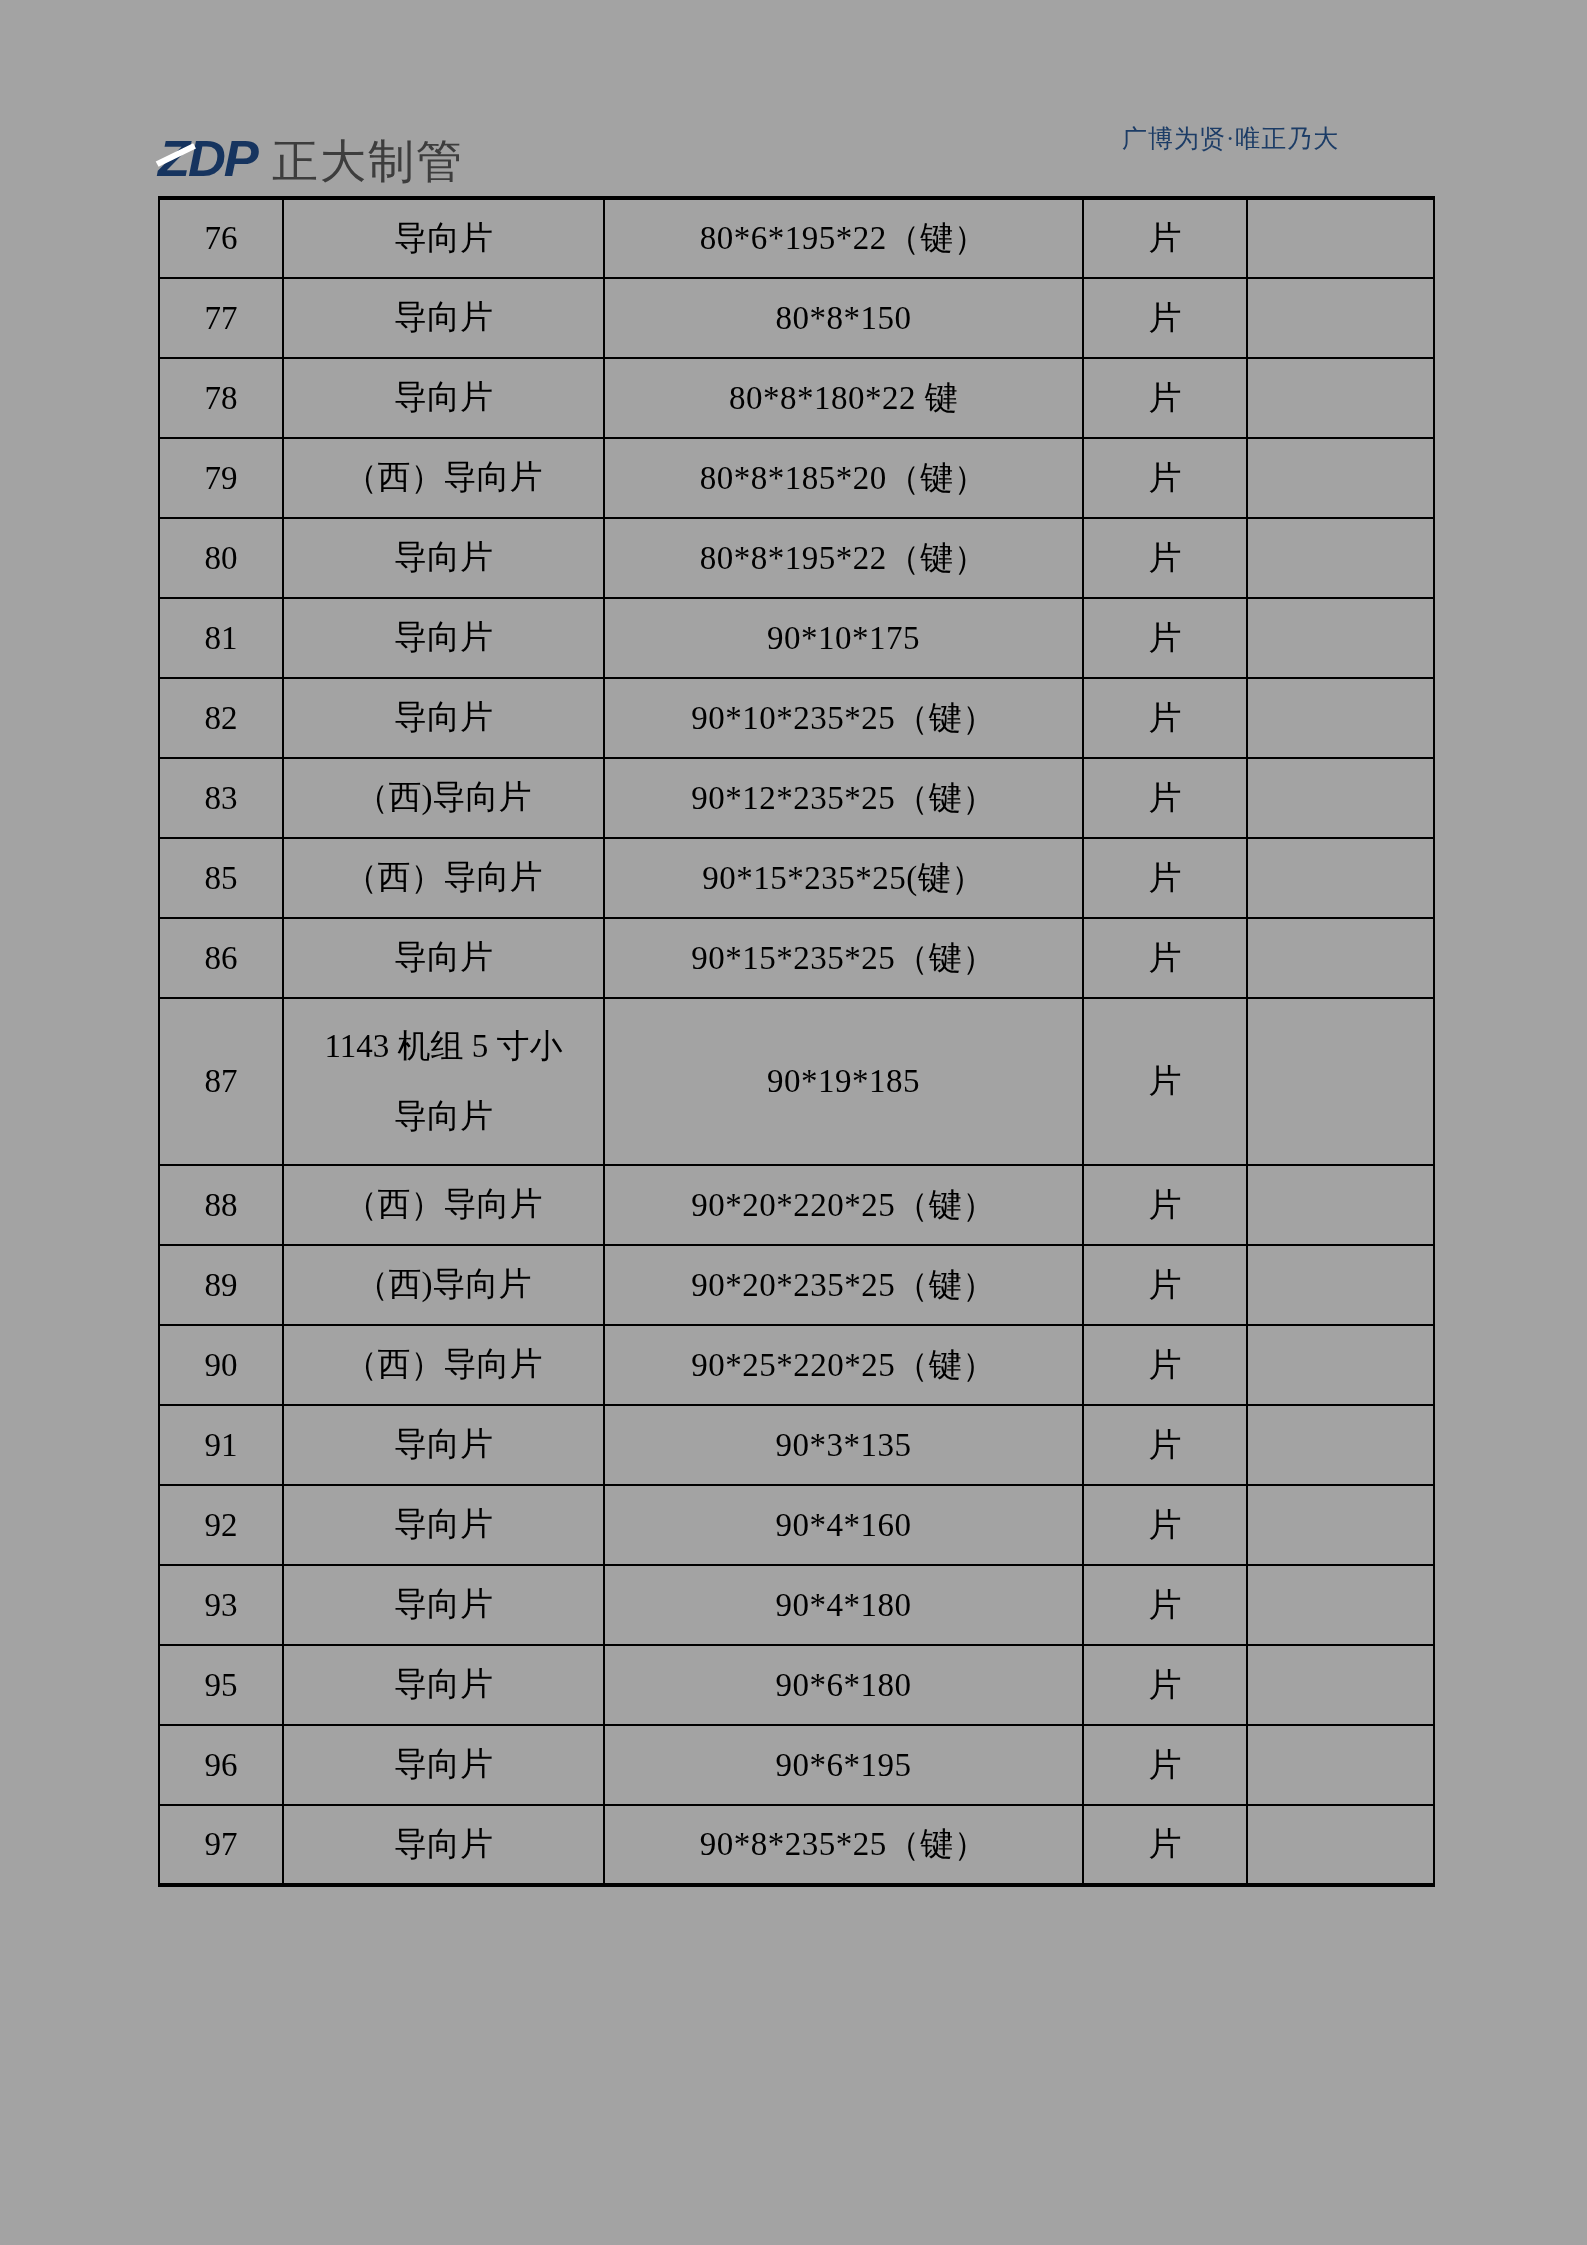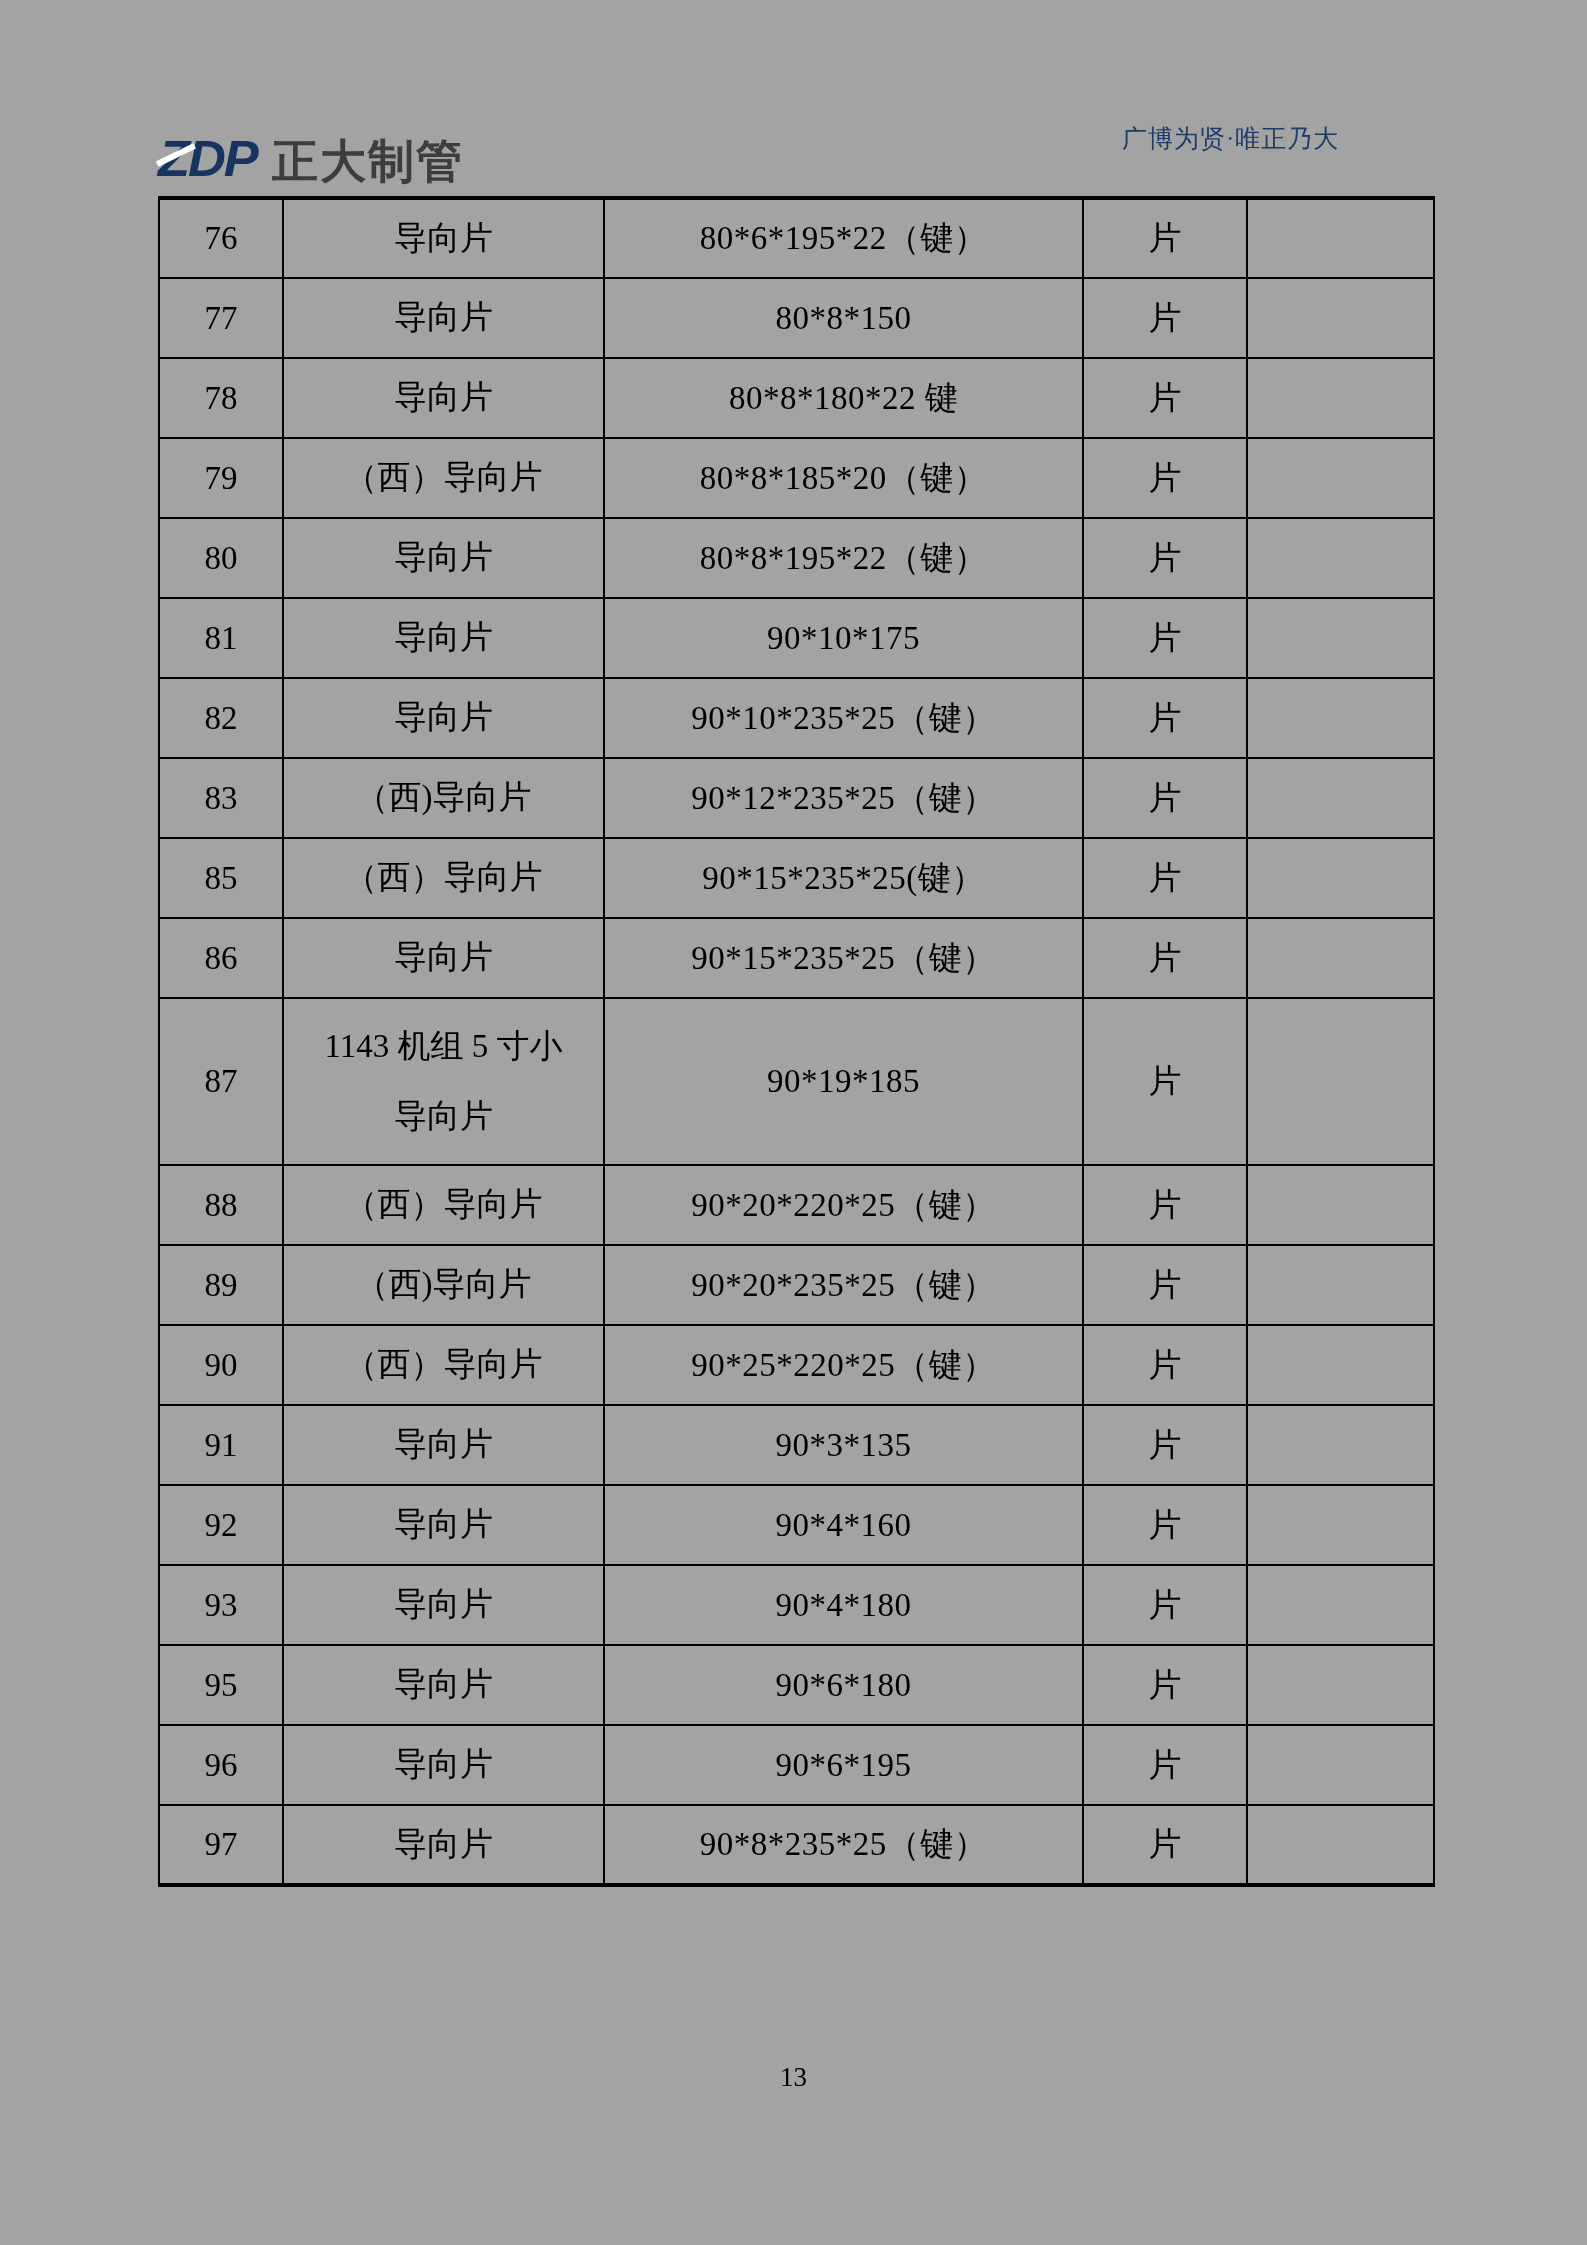--- a/index.html
+++ b/index.html
@@ -30,21 +30,21 @@
   }
   
   .logo-zdp::after{
     content:"";position:absolute;
     left:-3px;top:18px;width:40px;height:6px;
     background:#ffffff;
     transform:rotate(-27deg);
   }
   .logo-cn{
     font-family:"Liberation Sans","DejaVu Sans",sans-serif;
-    font-weight:700;
+    font-weight:400;
     font-size:46px;line-height:1;
     letter-spacing:2px;
     color:#3d3d3d;
     margin-left:16px;
   }
   .slogan{
     position:absolute;
     left:1122px;top:124px;
     font-size:25px;line-height:1.2;
     letter-spacing:1px;
@@ -243,15 +243,14 @@
         <tr>
           <td class="cell cell-no">97</td>
           <td class="cell cell-name">导向片</td>
           <td class="cell cell-spec">90*8*235*25（键）</td>
           <td class="cell cell-unit">片</td>
           <td class="cell cell-note"></td>
         </tr>
       </tbody>
   </table>
 
-  <div class="footer">13</div>
 
 </div>
 
 </body></html>

